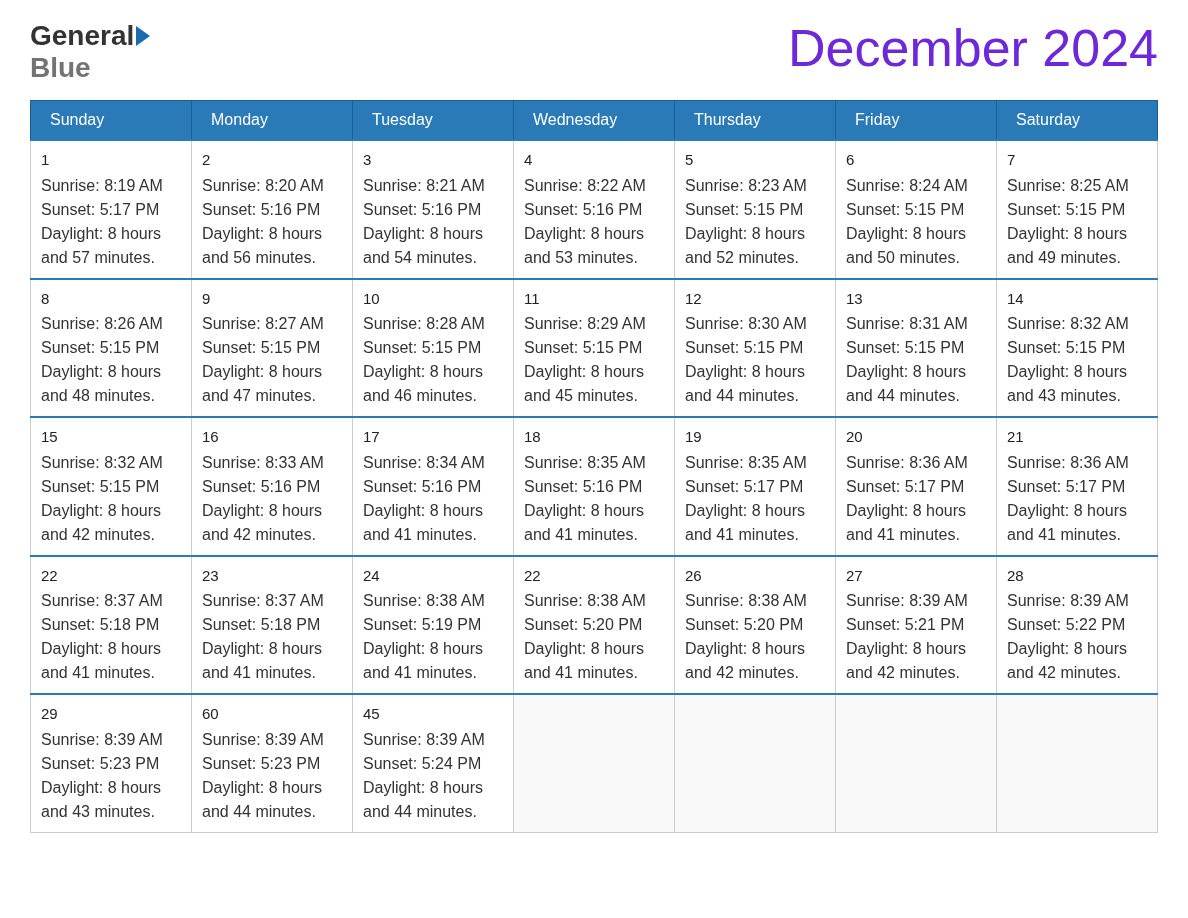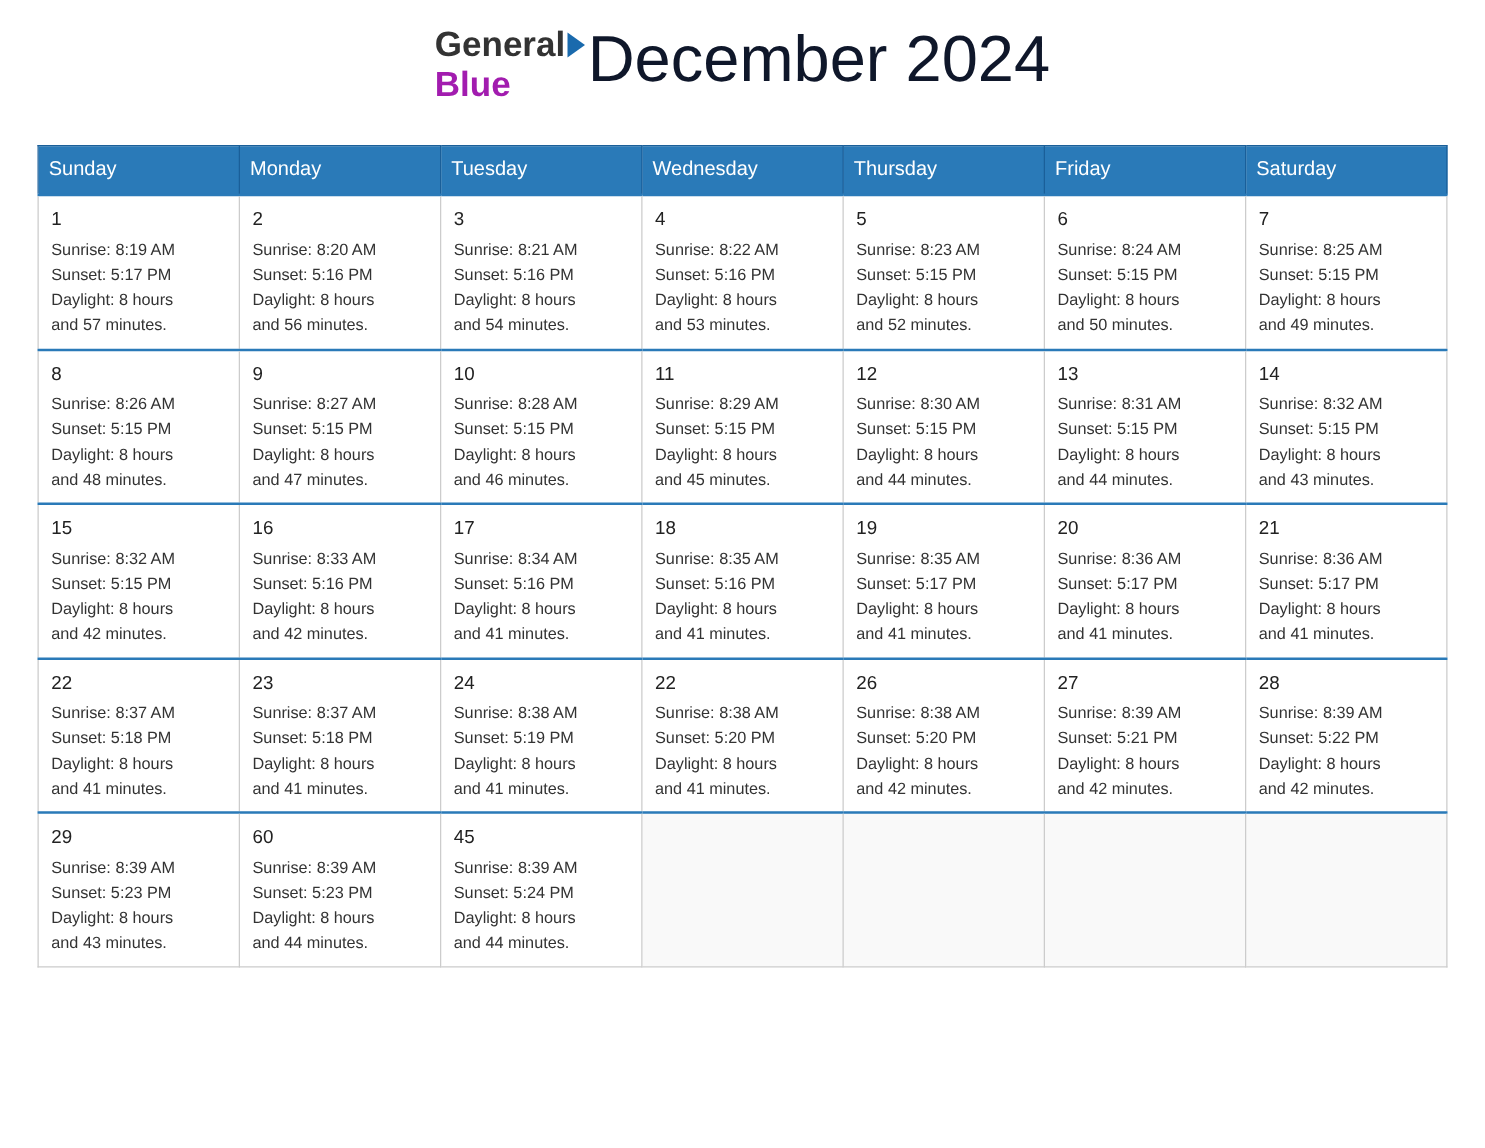--- a/index.html
+++ b/index.html
@@ -5,23 +5,23 @@
     * { margin: 0; padding: 0; box-sizing: border-box; }
     body {
       font-family: Arial, sans-serif;
       background: #fff;
       width: 1188px;
       min-height: 918px;
       padding: 20px 30px;
     }
     .header {
       display: flex;
-      justify-content: center;
+      justify-content: space-between;
       align-items: flex-start;
-      margin-bottom: 32px;
+      margin-bottom: 16px;
     }
     .logo {
       display: flex;
       flex-direction: column;
       align-items: flex-start;
     }
     .logo-text {
       display: flex;
       align-items: center;
       font-size: 28px;
@@ -33,47 +33,47 @@
       display: inline-block;
       width: 0;
       height: 0;
       border-left: 14px solid #1a6aad;
       border-top: 10px solid transparent;
       border-bottom: 10px solid transparent;
       margin: 0 2px;
       vertical-align: middle;
     }
     .logo-blue {
-      color: #a21caf;
+      color: #737373;
       font-size: 28px;
       font-weight: bold;
     }
     .title-section {
       text-align: right;
     }
     .month-title {
       font-size: 52px;
       font-weight: 300;
-      color: #0f172a;
+      color: #6d28d9;
       line-height: 1.1;
     }
     .location {
       font-size: 22px;
       color: #333;
       font-weight: normal;
     }
     table {
       width: 100%;
       border-collapse: collapse;
       font-size: 13.5px;
     }
     thead tr th {
       background-color: #2a7ab8;
       color: #fff;
-      padding: 10px 8px;
+      padding: 10px 19px;
       text-align: left;
       font-size: 16px;
       font-weight: normal;
       border: 1px solid #1a5f99;
     }
     tbody tr td {
       vertical-align: top;
       padding: 8px 10px;
       border: 1px solid #ccc;
       border-top: 2px solid #2a7ab8;
@@ -83,21 +83,21 @@
       color: #222;
       background: #fff;
     }
     tbody tr td .day-num {
       font-size: 15px;
       font-weight: normal;
       display: block;
       margin-bottom: 2px;
     }
     tbody tr td .day-info {
-      font-size: 13px;
+      font-size: 16px;
       color: #333;
     }
     tbody tr td.empty {
       background: #f9f9f9;
     }
     .logo-line2 {
       display: flex;
       align-items: center;
     }
   </style>

